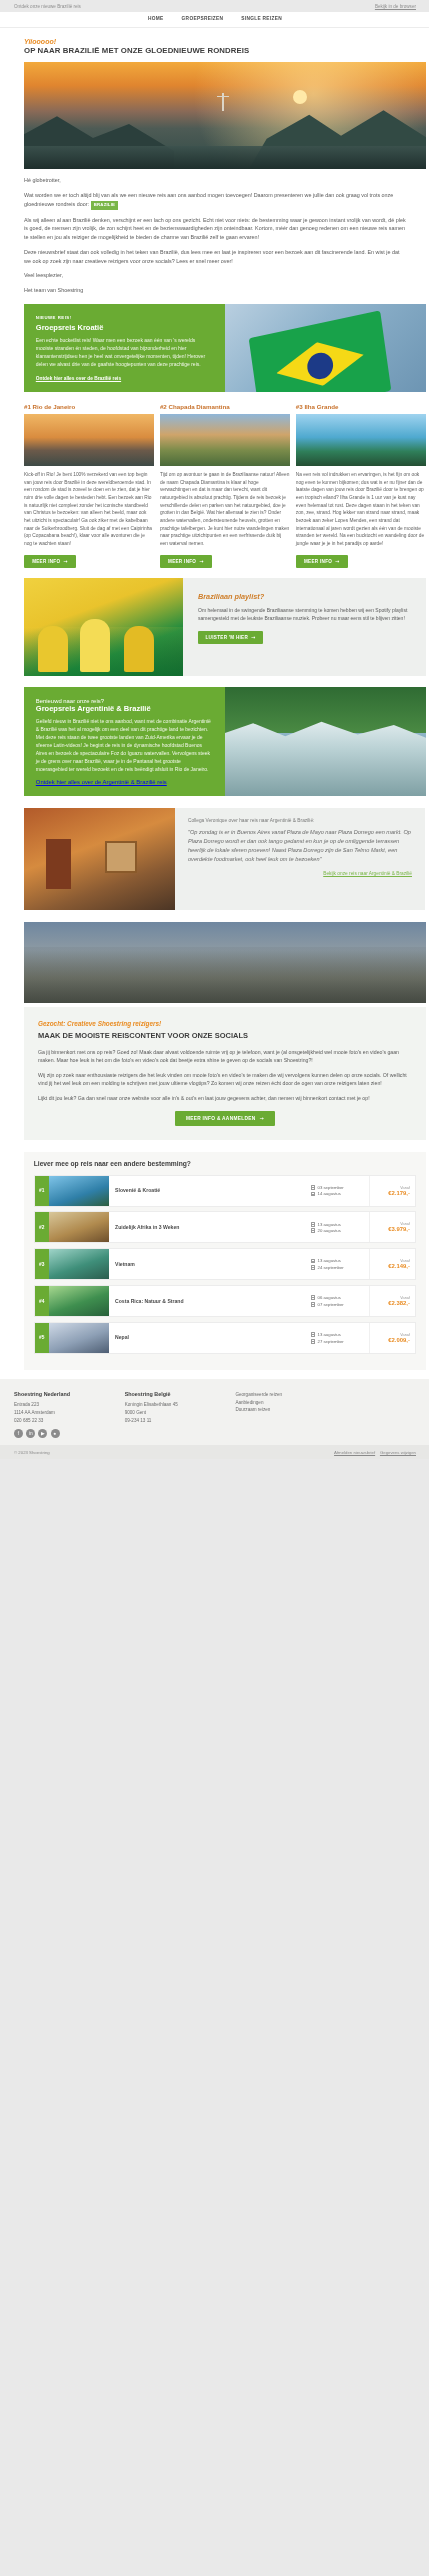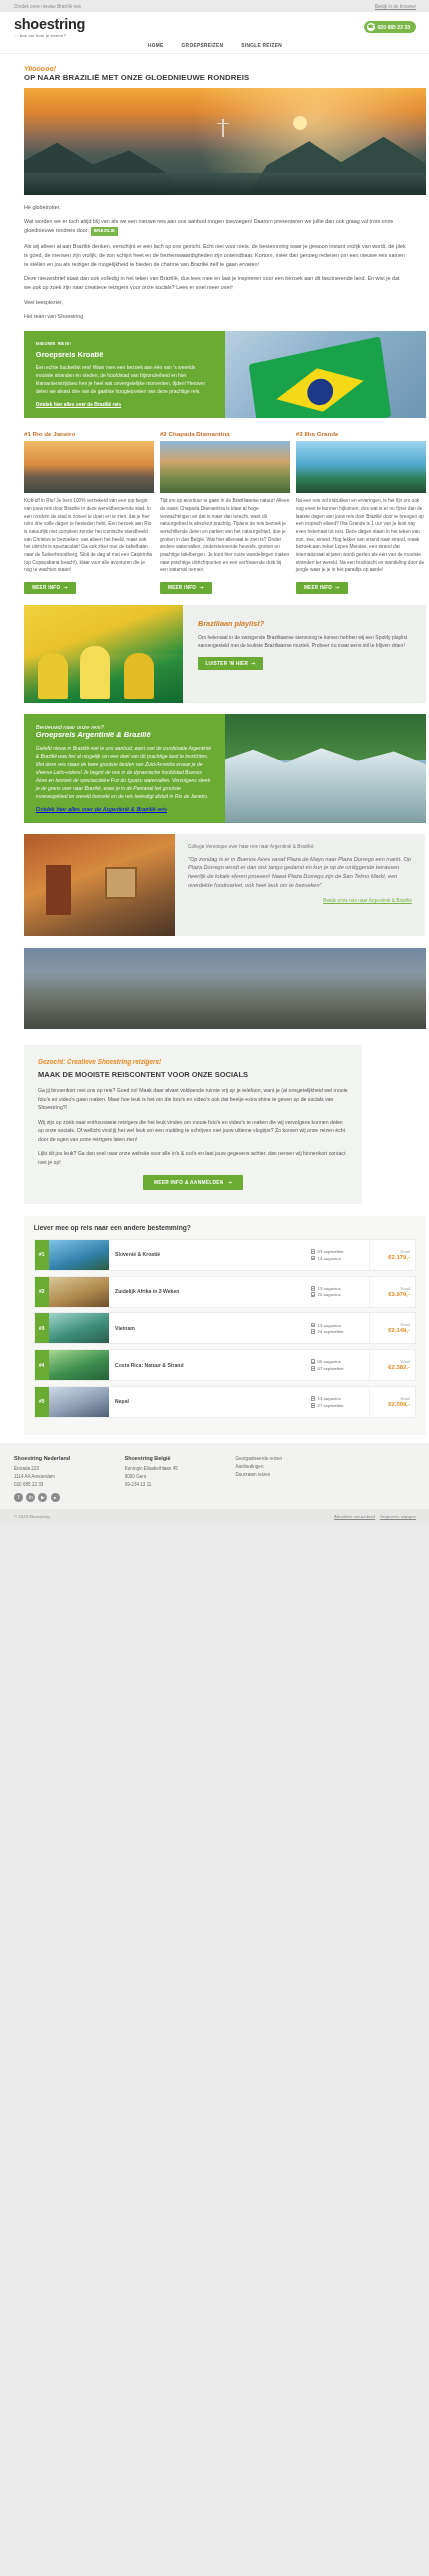--- a/index.html
+++ b/index.html
@@ -167,21 +167,21 @@
   .pl-img .p2 { left:56px; background:#f4dc55; height:53px;}
   .pl-img .p3 { left:100px; background:#e3bb24; }
   .playlist .pl-body {
     width:243px; background:#eef0ee; padding:14px 15px;
   }
   .pl-body h3 { margin:0 0 4.8px 0; font-size:7.3px; color:#cf7f2b; font-style:italic; font-weight:bold; }
   .pl-body p { font-size:5px; line-height:1.62; color:#5a5a5a; margin:0 0 8.6px 0; }
 
   
   .feature2 { display:flex; width:402px; margin:10.7px 0 0 0; }
-  .feature2 .left { width:201px; background:#6aab33; color:#fff; padding:10.7px 11.8px;font-style:italic; }
+  .feature2 .left { width:201px; background:#6aab33; color:#fff; padding:10.7px 11.8px; }
   .feature2 .right {
     width:201px;
     background:linear-gradient(180deg,#cfe4f2 0%,#9ec3d8 30%,#7fa6b8 55%,#5d7f8c 100%);
     position:relative; overflow:hidden;
   }
   .fall {
     position:absolute; left:0; bottom:0; width:100%; height:81px;
     background:linear-gradient(180deg,#e9f1f3 0%,#bcd3d6 40%,#7fa0a4 100%);
     clip-path:polygon(0 22%,14% 10%,30% 26%,48% 8%,66% 24%,84% 12%,100% 28%,100% 100%,0 100%);
   }
@@ -206,21 +206,21 @@
   
   .grouppic {
     width:402px; height:81px; margin:11.8px 0 0 0;
     background:linear-gradient(180deg,#6f87a0 0%,#8d9aa3 35%,#7d7f72 70%,#5a5b4e 100%);
     position:relative; overflow:hidden;
   }
   .grouppic .ppl { position:absolute; bottom:0; left:0; width:100%; height:56px;
     background:linear-gradient(180deg,rgba(40,50,50,.06),rgba(40,50,50,.42)); }
 
   
-  .socials { background:#f2f4f1; width:338px; padding:11.8px 14px 14px 14px; margin-top:16px; }
+  .socials { background:#f2f4f1; width:402px; padding:11.8px 14px 14px 14px; margin-top:4px; }
   .socials .kick { color:#e98c23; font-size:6.4px; font-style:italic; font-weight:bold; margin:0 0 2.1px 0;}
   .socials h2 { font-size:7.5px; margin:0 0 7.5px 0; color:#3d3d3d; font-weight:bold; }
   .socials p { font-size:5.2px; line-height:1.64; color:#5a5a5a; margin:0 0 5.9px 0; }
   .btn-wide {
     display:inline-flex; align-items:center; gap:4.3px; background:#6aab33; color:#fff;
     font-size:4.8px; font-weight:bold; letter-spacing:0.3px; padding:4.8px 10.7px;
     border-radius:1.1px; text-decoration:none; margin-top:3.2px;
   }
   .center { text-align:center; }
 
@@ -282,32 +282,20 @@
 
 <div class="page">
 
   <div class="preheader">
     <span>Ontdek onze nieuwe Brazilië reis</span>
     <a href="#">Bekijk in de browser</a>
   </div>
 
   <div class="canvas">
 
-    <div class="header">
-      <div class="logo-wrap">
-        <div class="logo-text">shoestring</div>
-        <div class="logo-sub">
-          <span class="logo-dash">—</span> <span>hoe ver kom je ermee?</span>
-        </div>
-      </div>
-      <div class="phone-pill">
-        <span class="phone-circle">☎</span>
-        <span>020 685 22 33</span>
-      </div>
-    </div>
 
     <div class="nav">
       <a href="#">HOME</a>
       <a href="#">GROEPSREIZEN</a>
       <a href="#">SINGLE REIZEN</a>
     </div>
 
     <div class="inner">
 
       <div class="kicker">Yiiooooo!</div>

